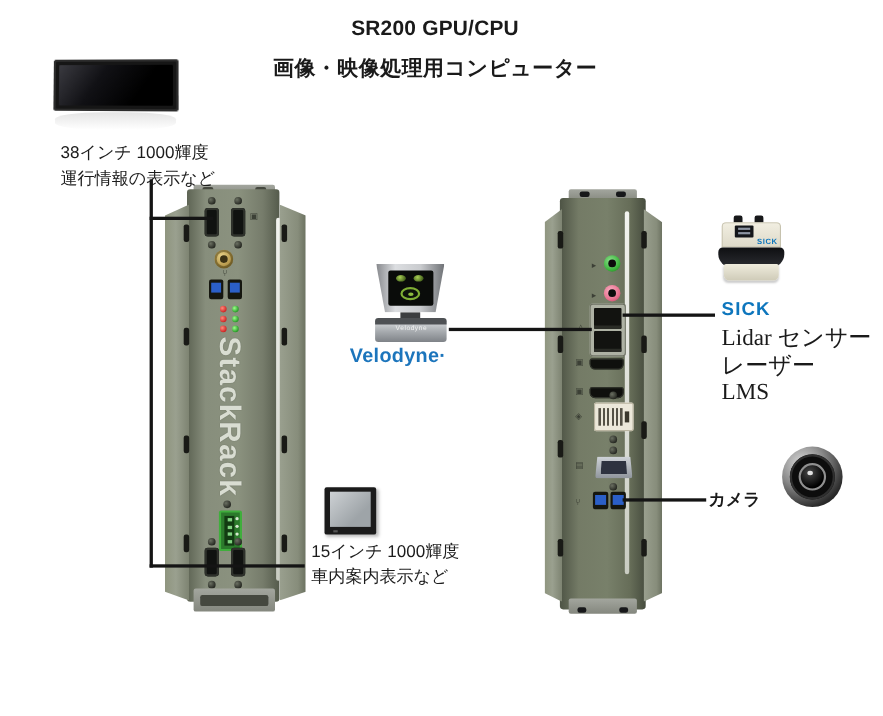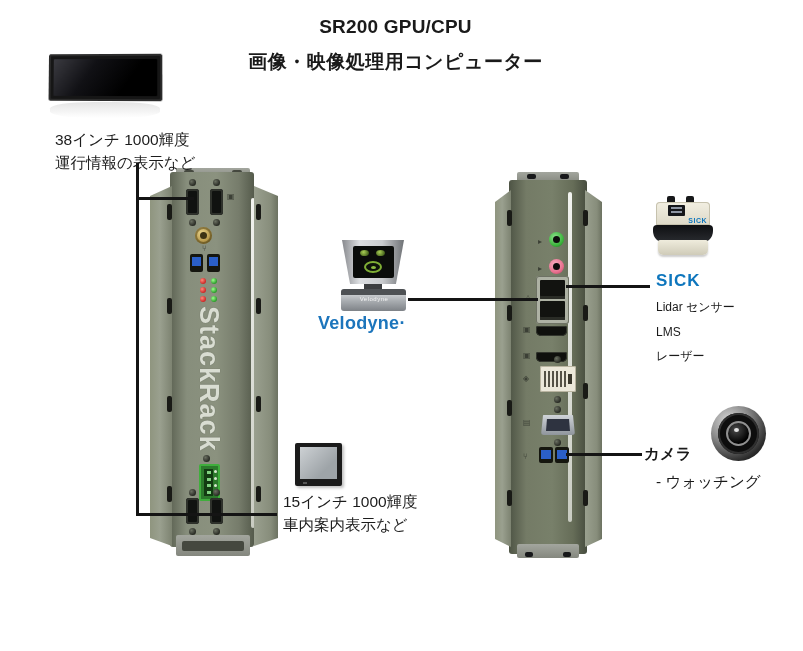--- a/index.html
+++ b/index.html
@@ -113,21 +113,21 @@
   .sick-top{position:absolute;left:4px;top:6px;width:54px;height:23px;background:linear-gradient(#f2efe2,#ddd9c8);
      border-radius:4px 4px 0 0;box-shadow:inset 0 0 0 1px #c6c2ae;}
   .sick-label-sq{position:absolute;left:12px;top:3px;width:17px;height:11px;background:#14161a;border-radius:1px;}
   .sick-label-sq i{display:block;height:2px;margin:2px 3px 0;background:#8d95a3;}
   .sick-dev-name{position:absolute;right:3px;bottom:1px;font-size:7px;font-weight:700;color:var(--sick-blue);letter-spacing:.5px;}
   .sick-mid{position:absolute;left:1px;top:29px;width:60px;height:18px;background:linear-gradient(#0e0f12,#2b2d31);
      border-radius:4px 4px 12px 12px;}
   .sick-base{position:absolute;left:6px;top:44px;width:50px;height:15px;background:linear-gradient(#efecdd,#cfcbb8);
      border-radius:2px 2px 5px 5px;box-shadow:0 2px 2px rgba(0,0,0,.2);}
   .sick-brand{position:absolute;left:656px;top:271px;font-size:17px;font-weight:700;color:var(--sick-blue);letter-spacing:1px;z-index:3;}
-  .sick-lines{position:absolute;left:656px;top:295px;font-size:12px;line-height:24.5px;z-index:3;}
+  .sick-lines{position:absolute;left:656px;top:295px;font-size:21px;line-height:24.5px;z-index:3;font-family:Liberation Serif, serif;}
 
   
   .camera{position:absolute;left:711px;top:406px;width:55px;height:55px;border-radius:50%;z-index:2;
      background:radial-gradient(circle at 32% 28%,#d8d8d8,#8a8a8a 38%,#2a2a2a 75%,#111);}
   .camera .face{position:absolute;left:7px;top:7px;width:41px;height:41px;border-radius:50%;background:#0d0d0d;
      box-shadow:inset 0 0 0 2px #2f2f2f;}
   .camera .lens{position:absolute;left:8px;top:8px;width:25px;height:25px;border-radius:50%;border:2px solid #909090;
      background:radial-gradient(circle at 38% 32%,#4a4a4a,#000 70%);}
   .camera .glint{position:absolute;left:6px;top:5px;width:5px;height:4px;border-radius:50%;background:rgba(255,255,255,.85);}
   .cam-title{position:absolute;left:644px;top:444px;font-size:15.5px;font-weight:700;z-index:3;}
@@ -335,29 +335,28 @@
           <i></i>
         </div>
       <div class="sick-dev-name">SICK</div>
     </div>
     <div class="sick-mid"></div>
     <div class="sick-base"></div>
   </div>
   <div class="sick-brand">SICK</div>
   <div class="sick-lines">
     <div>Lidar センサー</div>
+    <div>レーザー</div>
     <div>LMS</div>
-    <div>レーザー</div>
   </div>
 
   <div class="camera">
     <div class="face">
       <div class="lens">
         <div class="glint"></div>
       </div>
     </div>
   </div>
   <div class="cam-title">カメラ</div>
   <div class="cam-items">
-    <div>- ウォッチング</div>
   </div>
 
 </div>
 
 </body></html>

